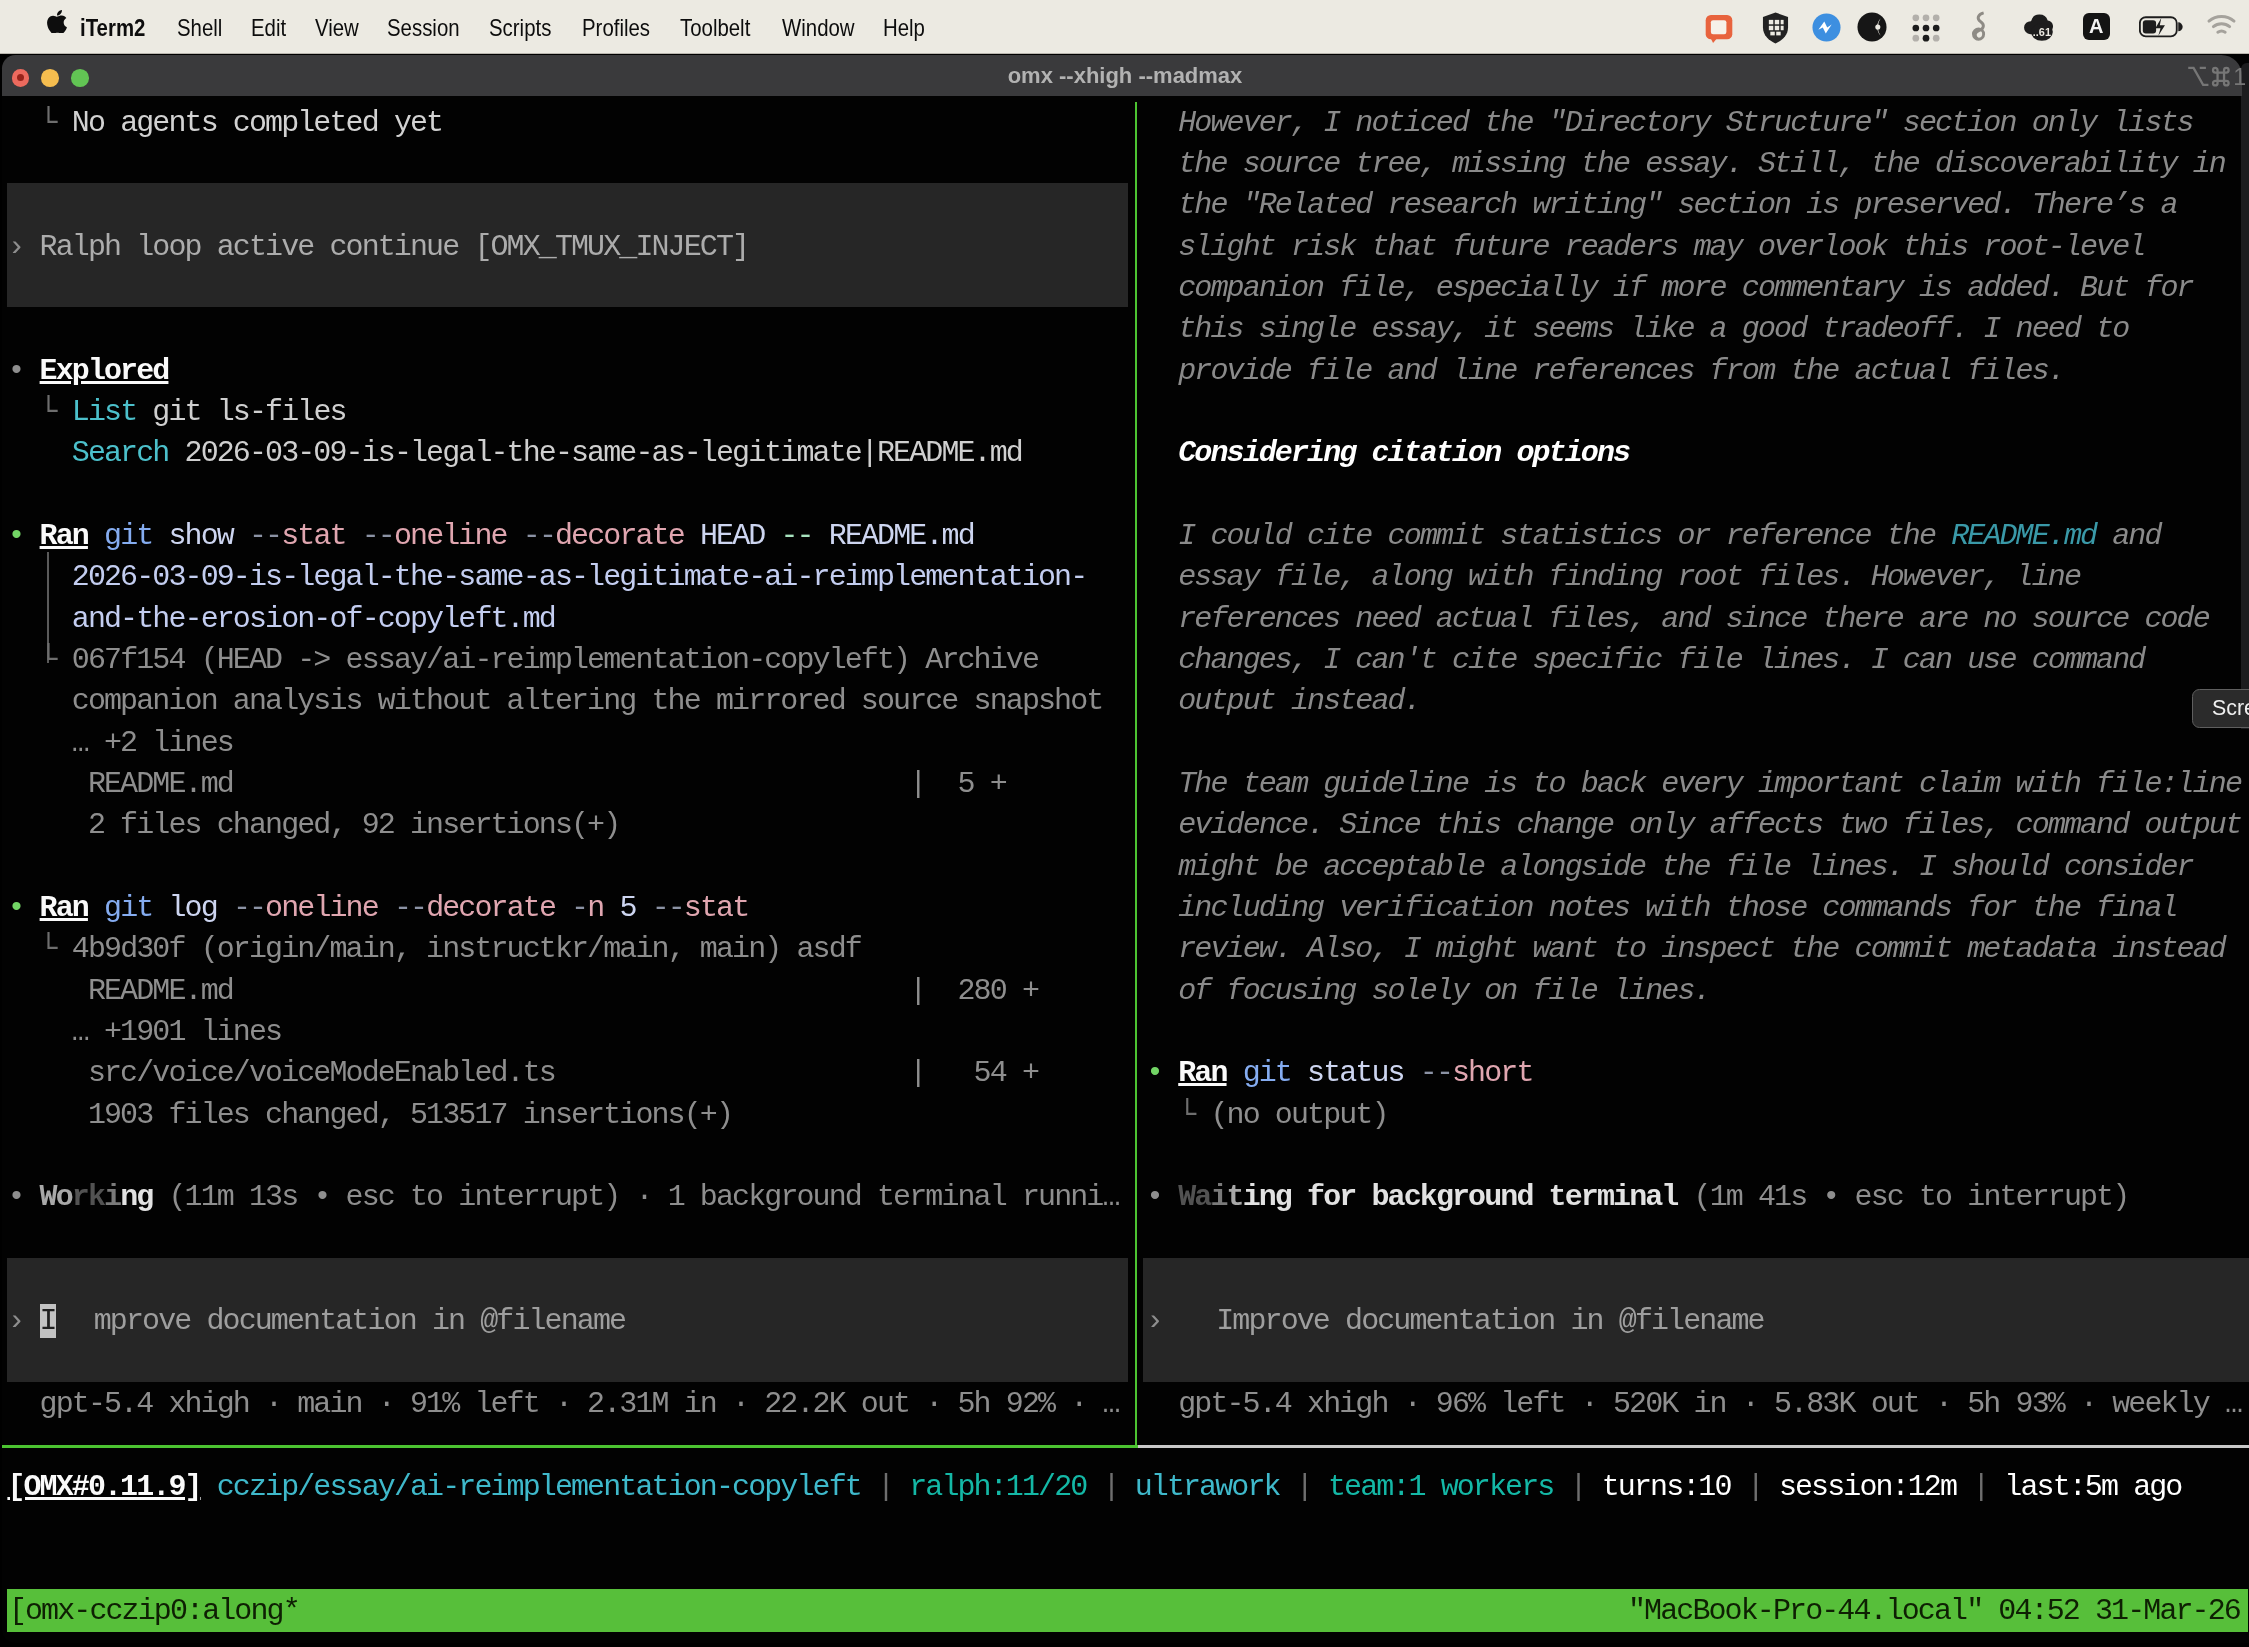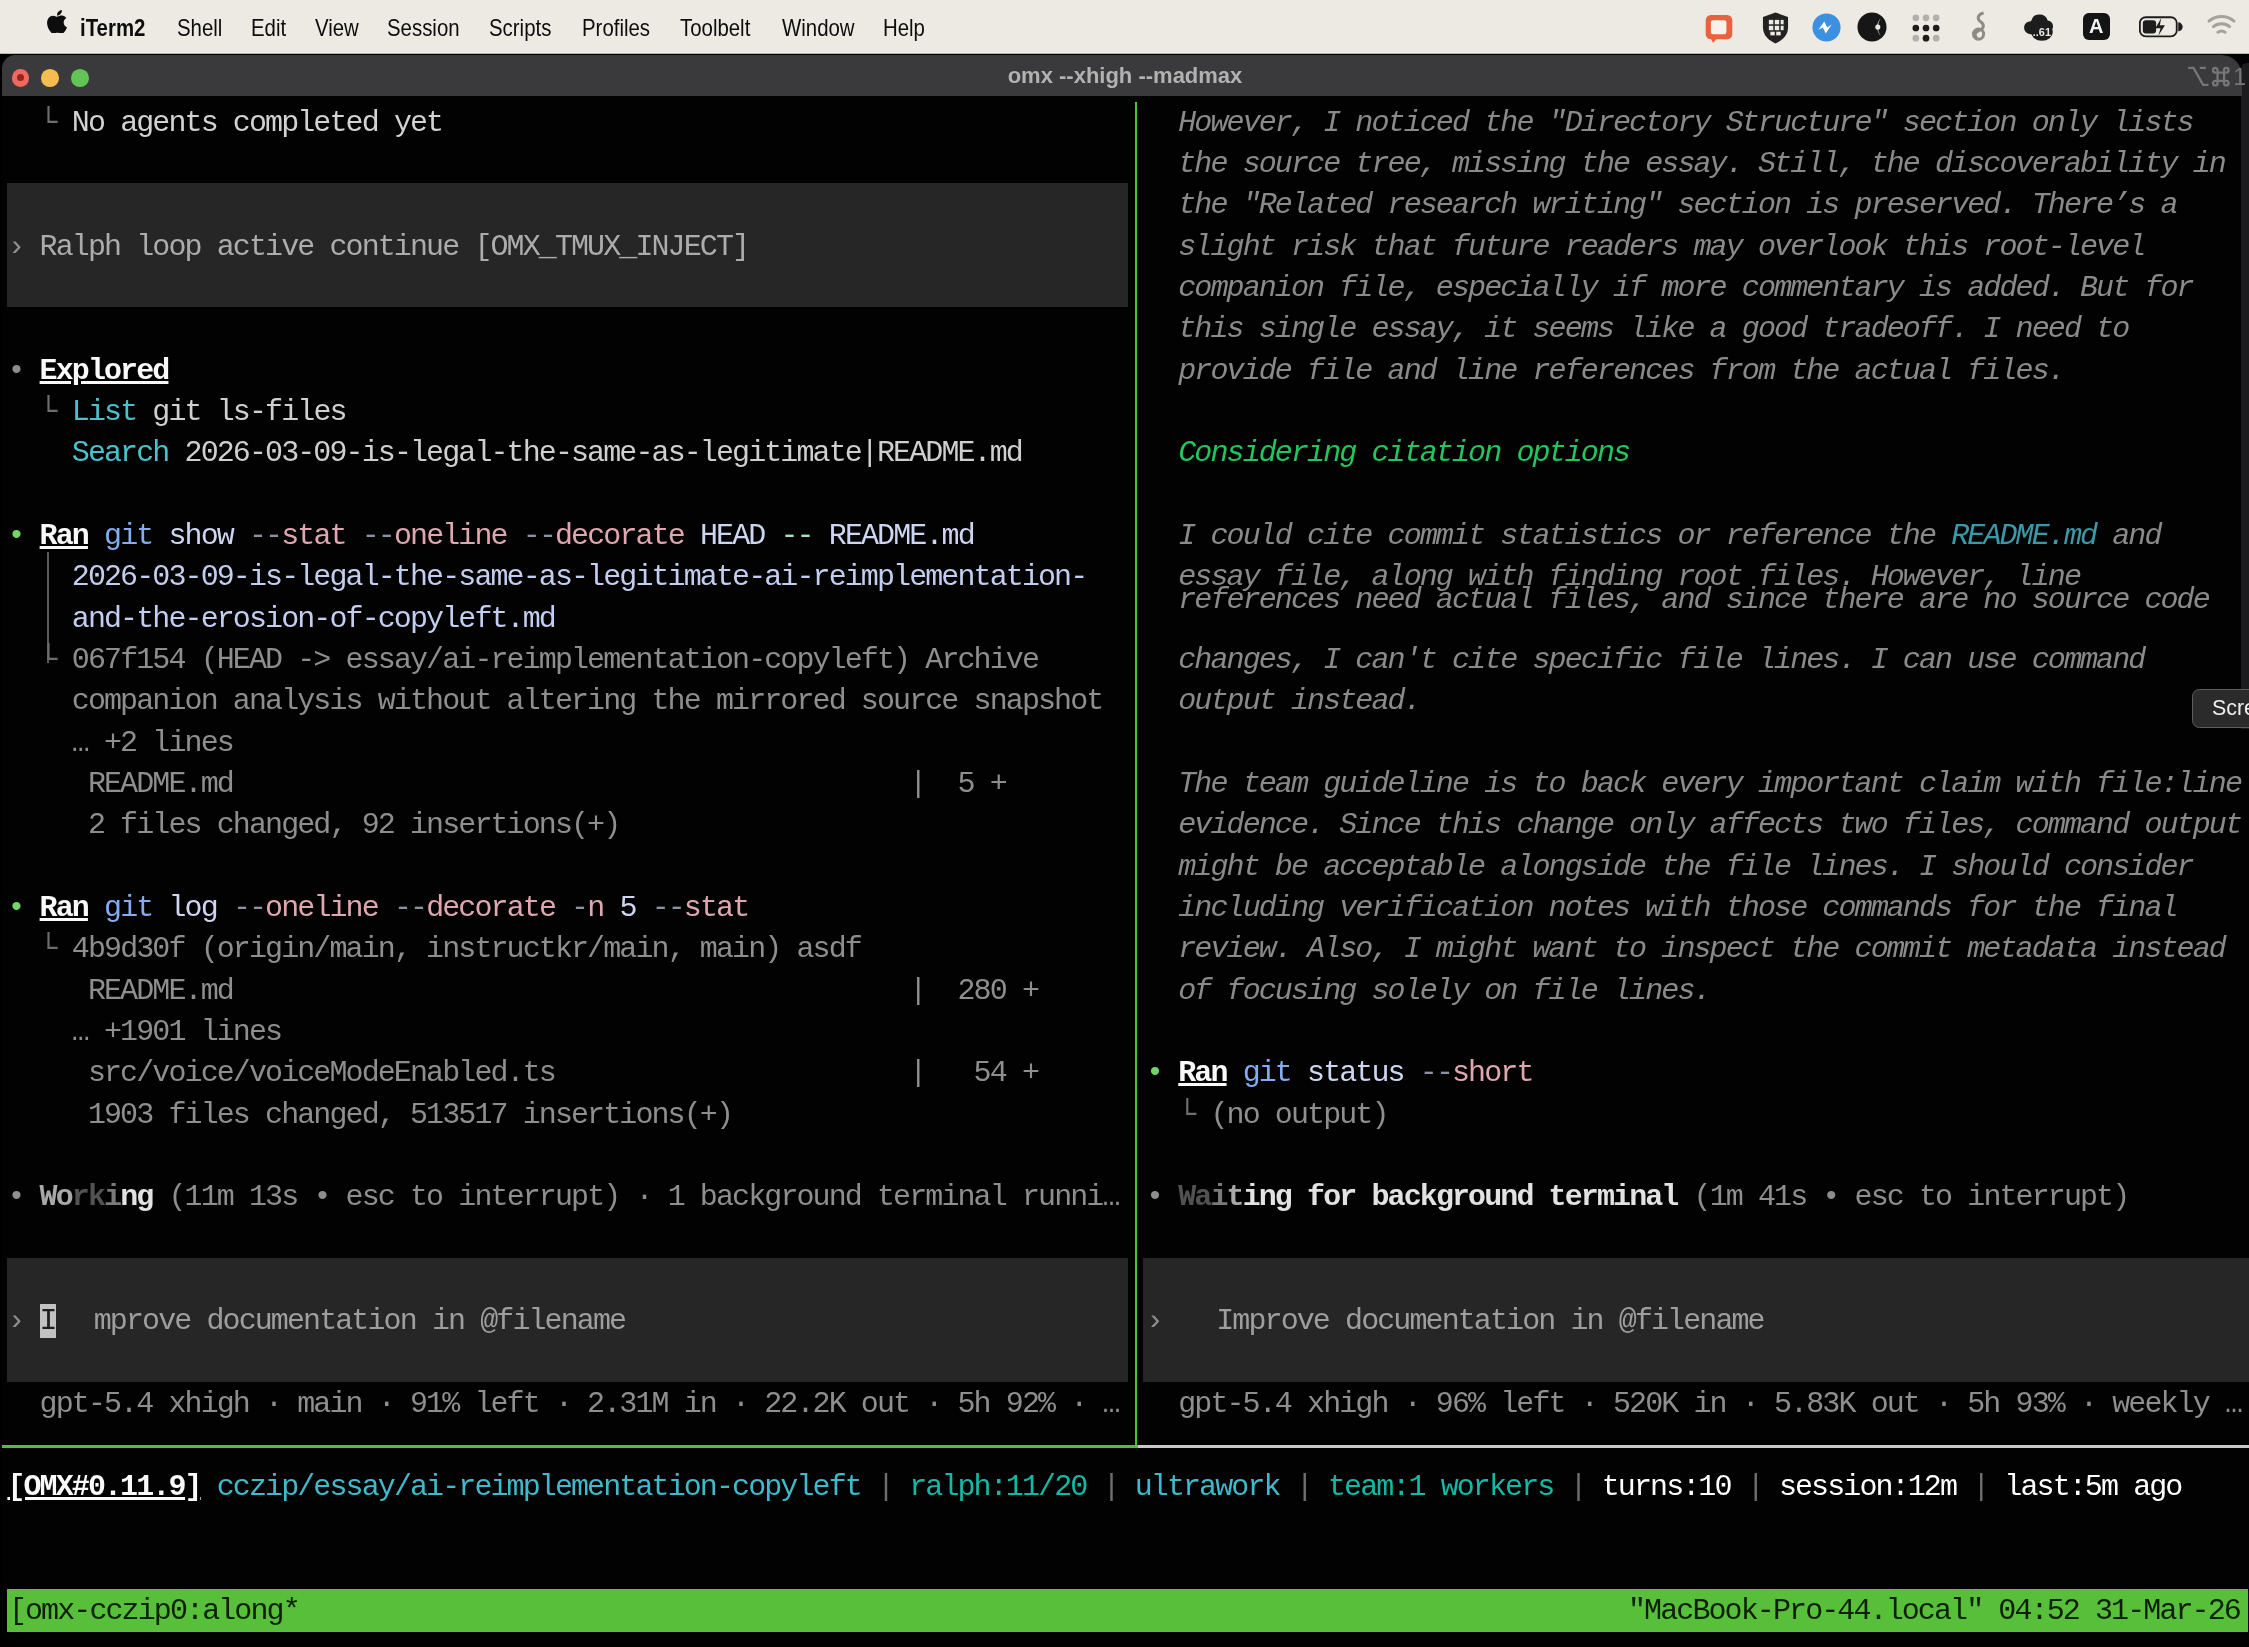--- a/index.html
+++ b/index.html
@@ -17,21 +17,21 @@
 .cyi{color:#3a99a8;font-style:italic;}
 .bl{color:#85acf0;}
 .lv{color:#cdd5f0;}
 .pw{color:#c3cdf0;}
 .pk{color:#e0a6b0;}
 .da{color:#8b92a4;}
 .mint{color:#a8e3be;}
 .gb{color:#72d565;}
 .st{color:#ffffff;margin-top:12px;}
 .it{color:#8a8a8a;font-style:italic;}
-.bit{color:#22c55e;font-style:italic;font-weight:400;}
+.bit{color:#ffffff;font-style:italic;font-weight:700;}
 .cur{background:#c2c2c2;color:#1f1f1f;}
 .sw1{color:#525252;font-weight:700;}
 .sw2{color:#7a7a7a;font-weight:700;}
 .sw3{color:#a8a8a8;font-weight:700;}
 .sw4{color:#e2e2e2;font-weight:700;}
 .grn{color:#14b8a6;}
 .mi {position:absolute;top:0;height:54px;line-height:56px;font-family:"Liberation Sans",sans-serif;font-size:24px;color:#0d0d0d;transform:scaleX(0.85);transform-origin:0 50%;}
 </style></head><body>
 
 <div style="position:absolute;left:1.5px;top:55px;width:2248px;height:1588px;background:#020202;border-radius:13.3px 0 0 13.3px;"></div>
@@ -90,21 +90,21 @@
 <div class="t" style="top:1384px;left:7.4px"><span class="g">  gpt-5.4 xhigh · main · 91% left · 2.31M in · 22.2K out · 5h 92% · …</span></div>
 <div class="t" style="top:1467px;left:7.4px"><span class="w">[OMX#0.11.9]</span> <span class="cy2">cczip/essay/ai-reimplementation-copyleft</span> <span class="dim">|</span> <span class="grn">ralph:11/20</span> <span class="dim">|</span> <span class="cy2">ultrawork</span> <span class="dim">|</span> <span class="grn">team:1 workers</span> <span class="dim">|</span> <span class="st">turns:10</span> <span class="dim">|</span> <span class="st">session:12m</span> <span class="dim">|</span> <span class="st">last:5m ago</span></div>
 <div class="t" style="top:103px;left:1146px">  <span class="it">However, I noticed the "Directory Structure" section only lists</span></div>
 <div class="t" style="top:144px;left:1146px">  <span class="it">the source tree, missing the essay. Still, the discoverability in</span></div>
 <div class="t" style="top:185px;left:1146px">  <span class="it">the "Related research writing" section is preserved. There’s a</span></div>
 <div class="t" style="top:227px;left:1146px">  <span class="it">slight risk that future readers may overlook this root-level</span></div>
 <div class="t" style="top:268px;left:1146px">  <span class="it">companion file, especially if more commentary is added. But for</span></div>
 <div class="t" style="top:309px;left:1146px">  <span class="it">this single essay, it seems like a good tradeoff. I need to</span></div>
 <div class="t" style="top:351px;left:1146px">  <span class="it">provide file and line references from the actual files.</span></div>
 <div class="t" style="top:557px;left:1146px">  <span class="it">essay file, along with finding root files. However, line</span></div>
-<div class="t" style="top:580px;left:1146px">  <span class="it">references need actual files, and since there are no source code</span></div>
+<div class="t" style="top:599px;left:1146px">  <span class="it">references need actual files, and since there are no source code</span></div>
 <div class="t" style="top:640px;left:1146px">  <span class="it">changes, I can't cite specific file lines. I can use command</span></div>
 <div class="t" style="top:681px;left:1146px">  <span class="it">output instead.</span></div>
 <div class="t" style="top:764px;left:1146px">  <span class="it">The team guideline is to back every important claim with file:line</span></div>
 <div class="t" style="top:805px;left:1146px">  <span class="it">evidence. Since this change only affects two files, command output</span></div>
 <div class="t" style="top:847px;left:1146px">  <span class="it">might be acceptable alongside the file lines. I should consider</span></div>
 <div class="t" style="top:888px;left:1146px">  <span class="it">including verification notes with those commands for the final</span></div>
 <div class="t" style="top:929px;left:1146px">  <span class="it">review. Also, I might want to inspect the commit metadata instead</span></div>
 <div class="t" style="top:971px;left:1146px">  <span class="it">of focusing solely on file lines.</span></div>
 <div class="t" style="top:433px;left:1146px">  <span class="bit">Considering citation options</span></div>
 <div class="t" style="top:516px;left:1146px">  <span class="it">I could cite commit statistics or reference the </span><span class="cyi">README.md</span><span class="it"> and</span></div>

